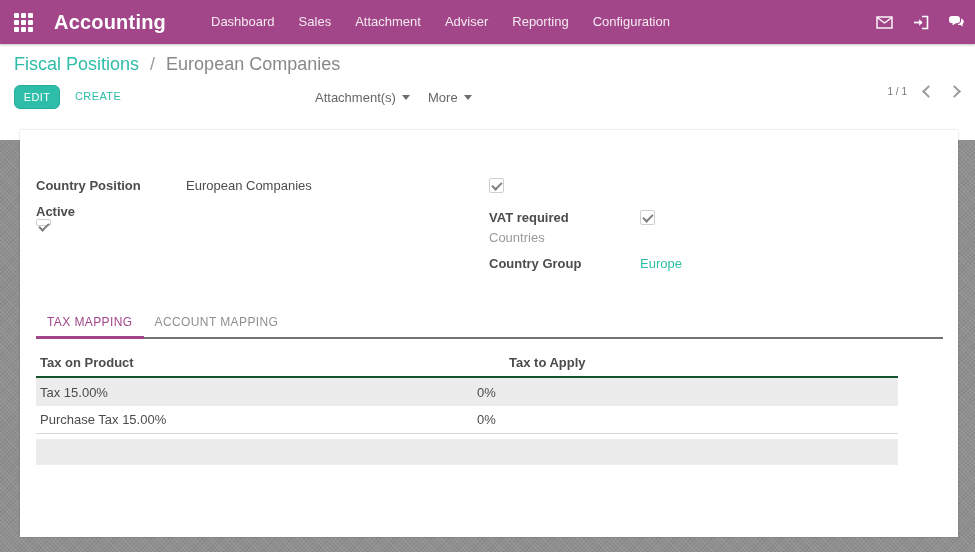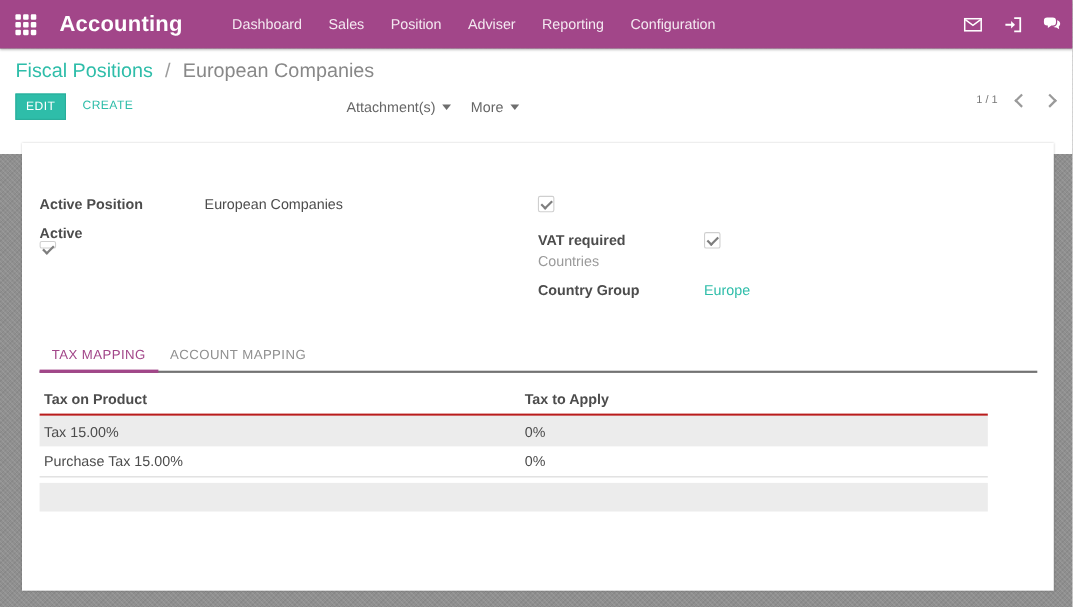--- a/index.html
+++ b/index.html
@@ -31,21 +31,21 @@
   .nav-icons { margin-left:auto; margin-right:10px; display:flex; align-items:center; gap:19px; }
   .nav-icons .icn { width:17px; height:16px; display:flex; align-items:center; justify-content:center; cursor:pointer; }
 
   
   .control-panel { position:absolute; left:0; top:44px; width:975px; height:96px; background:#fff; }
   .breadcrumb { position:absolute; left:14px; top:10px; font-size:18px; white-space:nowrap; }
   .breadcrumb .bc-link { color:#2ebda9; cursor:pointer; }
   .breadcrumb .bc-sep { color:#9c9c9c; padding:0 6px; }
   .breadcrumb .bc-current { color:#888; }
   .btn-edit { position:absolute; left:14px; top:41px; width:46px; height:24px;
-    background:#2ebda9; color:#fff; border:1px solid #29ad9b; border-radius:0;
+    background:#2ebda9; color:#fff; border:1px solid #29ad9b; border-radius:6px;
     font-family:"Liberation Sans",sans-serif; font-size:11px; letter-spacing:.4px; cursor:pointer; }
   .btn-create { position:absolute; left:75px; top:46px; background:none; border:none;
     color:#2ebda9; font-family:"Liberation Sans",sans-serif; font-size:11px; letter-spacing:.4px; cursor:pointer; }
   .dropdown { position:absolute; top:46px; font-size:13px; color:#666; cursor:pointer; white-space:nowrap; }
   .dd-attachments { left:315px; }
   .dd-more { left:428px; }
   .caret { display:inline-block; margin-left:6px; vertical-align:2px;
     border-left:4px solid transparent; border-right:4px solid transparent; border-top:5px solid #6e6e6e; }
   .pager { position:absolute; right:16px; top:42px; display:flex; align-items:center; gap:17px; }
   .pager-count { font-size:10px; color:#777; }
@@ -72,21 +72,21 @@
     border-left:2px solid #7e7e7e; border-bottom:2px solid #7e7e7e; transform:rotate(-45deg); }
 
   
   .tabbar { position:absolute; left:16px; top:182px; width:907px;
     display:flex; border-bottom:2px solid #737373; }
   .tab { padding:3px 11px 7px; font-size:12px; letter-spacing:.4px; color:#8f8f8f; cursor:pointer; }
   .tab.active { color:#a24689; border-bottom:3px solid #a24689; margin-bottom:-2px; }
 
   
   .taxtable { position:absolute; left:16px; top:216px; width:862px; }
-  .t-head { display:flex; padding:9px 0 6px; border-bottom:2px solid #b91c1c; }
+  .t-head { display:flex; padding:9px 0 6px; border-bottom:2px solid #14532d;gap:32px; }
   .t-head .c1, .t-row .c1 { width:437px; padding-left:4px; }
   .t-head .c2, .t-row .c2 { flex:1; padding-left:4px; }
   .t-head span { font-size:13px; font-weight:bold; color:#4c4c4c; }
   .t-row { display:flex; align-items:center; height:28px; font-size:13px; color:#4c4c4c; cursor:pointer; }
   .t-row.odd { background:#ececec; }
   .t-row.even { background:#fff; border-bottom:1px solid #d6d6d6; }
   .t-empty { margin-top:5px; height:26px; background:#ececec; }
 </style>
 </head>
 <body>
@@ -100,21 +100,21 @@
       <span></span>
       <span></span>
       <span></span>
       <span></span>
       <span></span>
   </div>
   <div class="app-title">Accounting</div>
   <ul class="nav-menu">
     <li>Dashboard</li>
     <li>Sales</li>
-    <li>Position</li>
+    <li>Attachment</li>
     <li>Adviser</li>
     <li>Reporting</li>
     <li>Configuration</li>
   </ul>
   <div class="nav-icons">
     <span class="icn">
       <svg width="17" height="13" viewBox="0 0 17 13">
           <rect x="1" y="1" width="15" height="11" fill="none" stroke="#fff" stroke-width="1.4"></rect>
           <path d="M1.5 1.8 L8.5 7 L15.5 1.8" fill="none" stroke="#fff" stroke-width="1.4"></path>
         </svg>
@@ -154,32 +154,32 @@
   <div class="pager">
     <span class="pager-count">1 / 1</span>
     <span class="chev chev-left"></span>
     <span class="chev chev-right"></span>
   </div>
 </div>
 
 <div class="sheet">
 
   <div class="frow col-l" style="left:16px; top:48px;">
-    <span class="flabel">Active Position</span>
+    <span class="flabel">Country Position</span>
     <span class="fvalue">European Companies</span>
   </div>
   <div class="frow col-l" style="left:16px; top:74px;flex-direction:column;">
     <span class="flabel">Active</span>
     <span class="checkbox"></span>
   </div>
 
   <div class="frow col-r" style="left:469px; top:48px;">
     <span class="checkbox"></span>
   </div>
-  <div class="frow col-r" style="left:469px; top:74px;align-items:flex-end;">
+  <div class="frow col-r" style="left:469px; top:80px;">
     <span class="flabel">VAT required</span>
     <span class="checkbox"></span>
   </div>
   <div class="frow col-r" style="left:469px; top:100px;">
     <span class="flabel muted">Countries</span>
   </div>
   <div class="frow col-r" style="left:469px; top:126px;">
     <span class="flabel">Country Group</span>
     <span class="fvalue link">Europe</span>
   </div>

